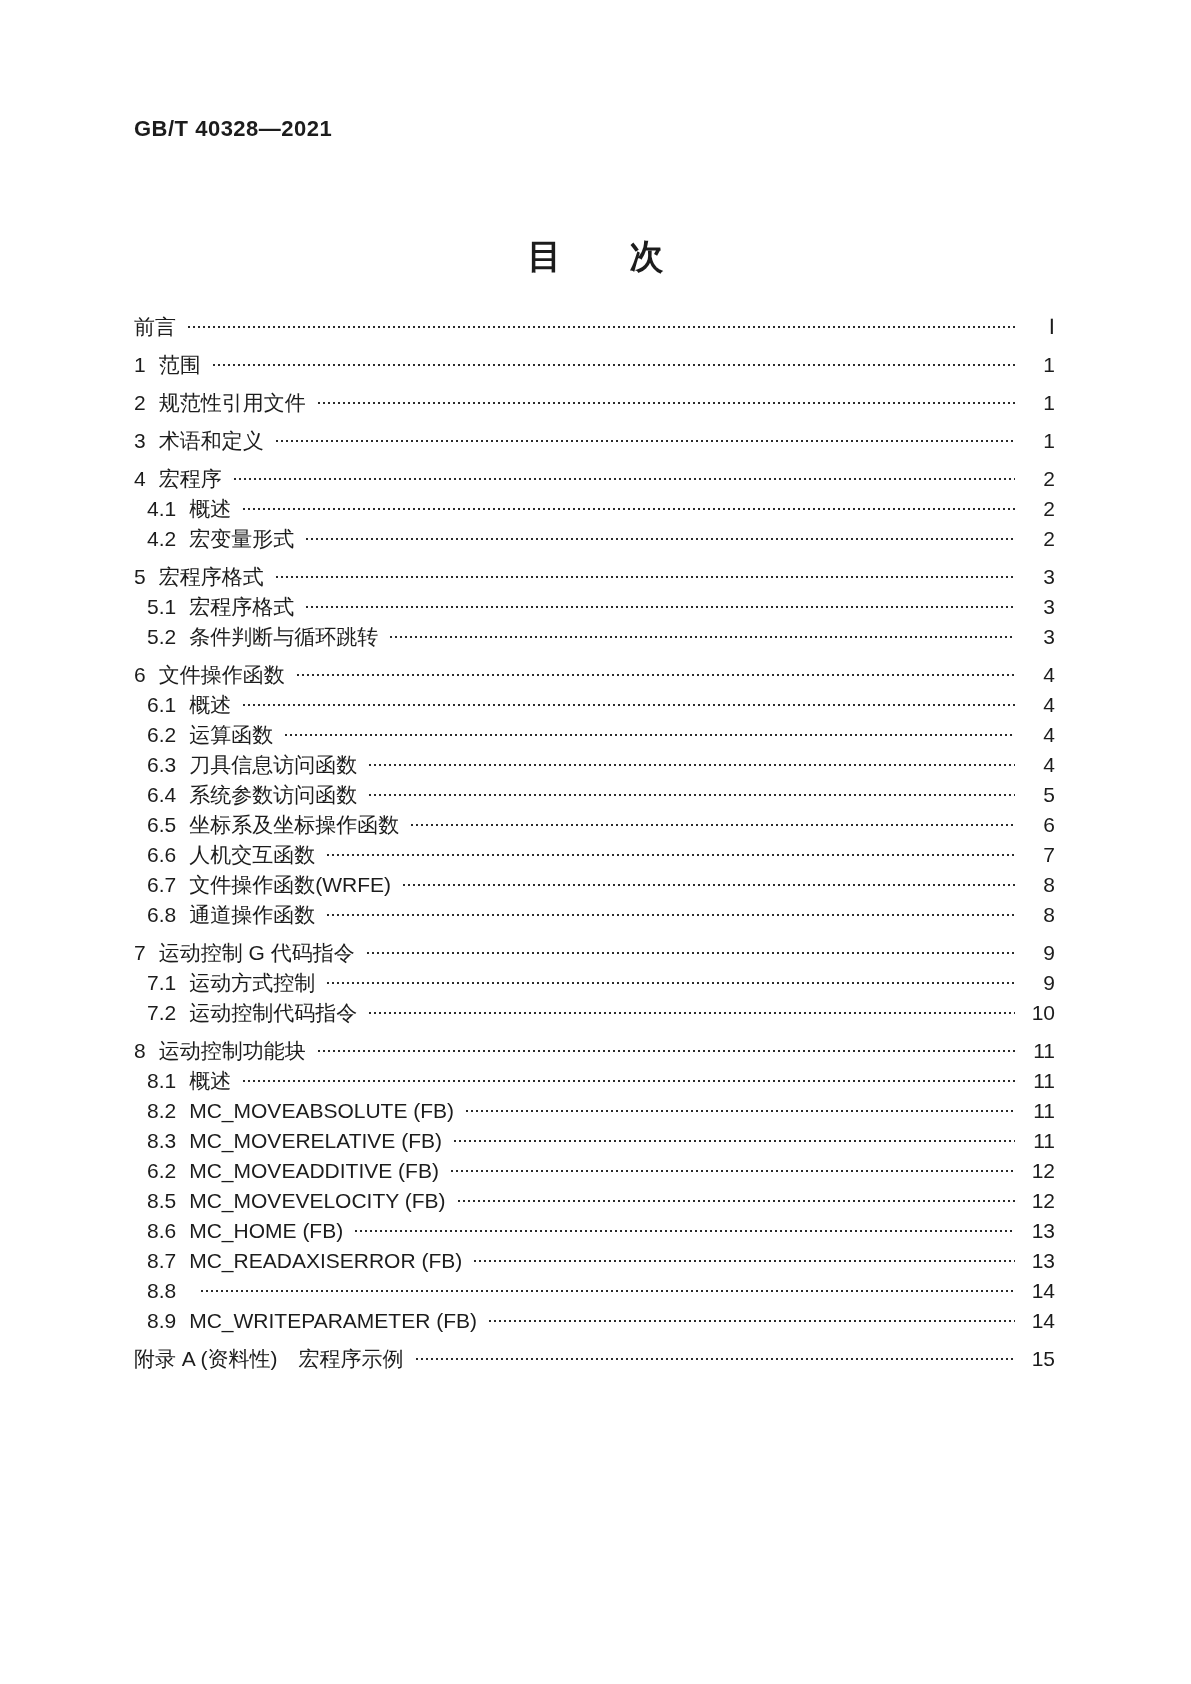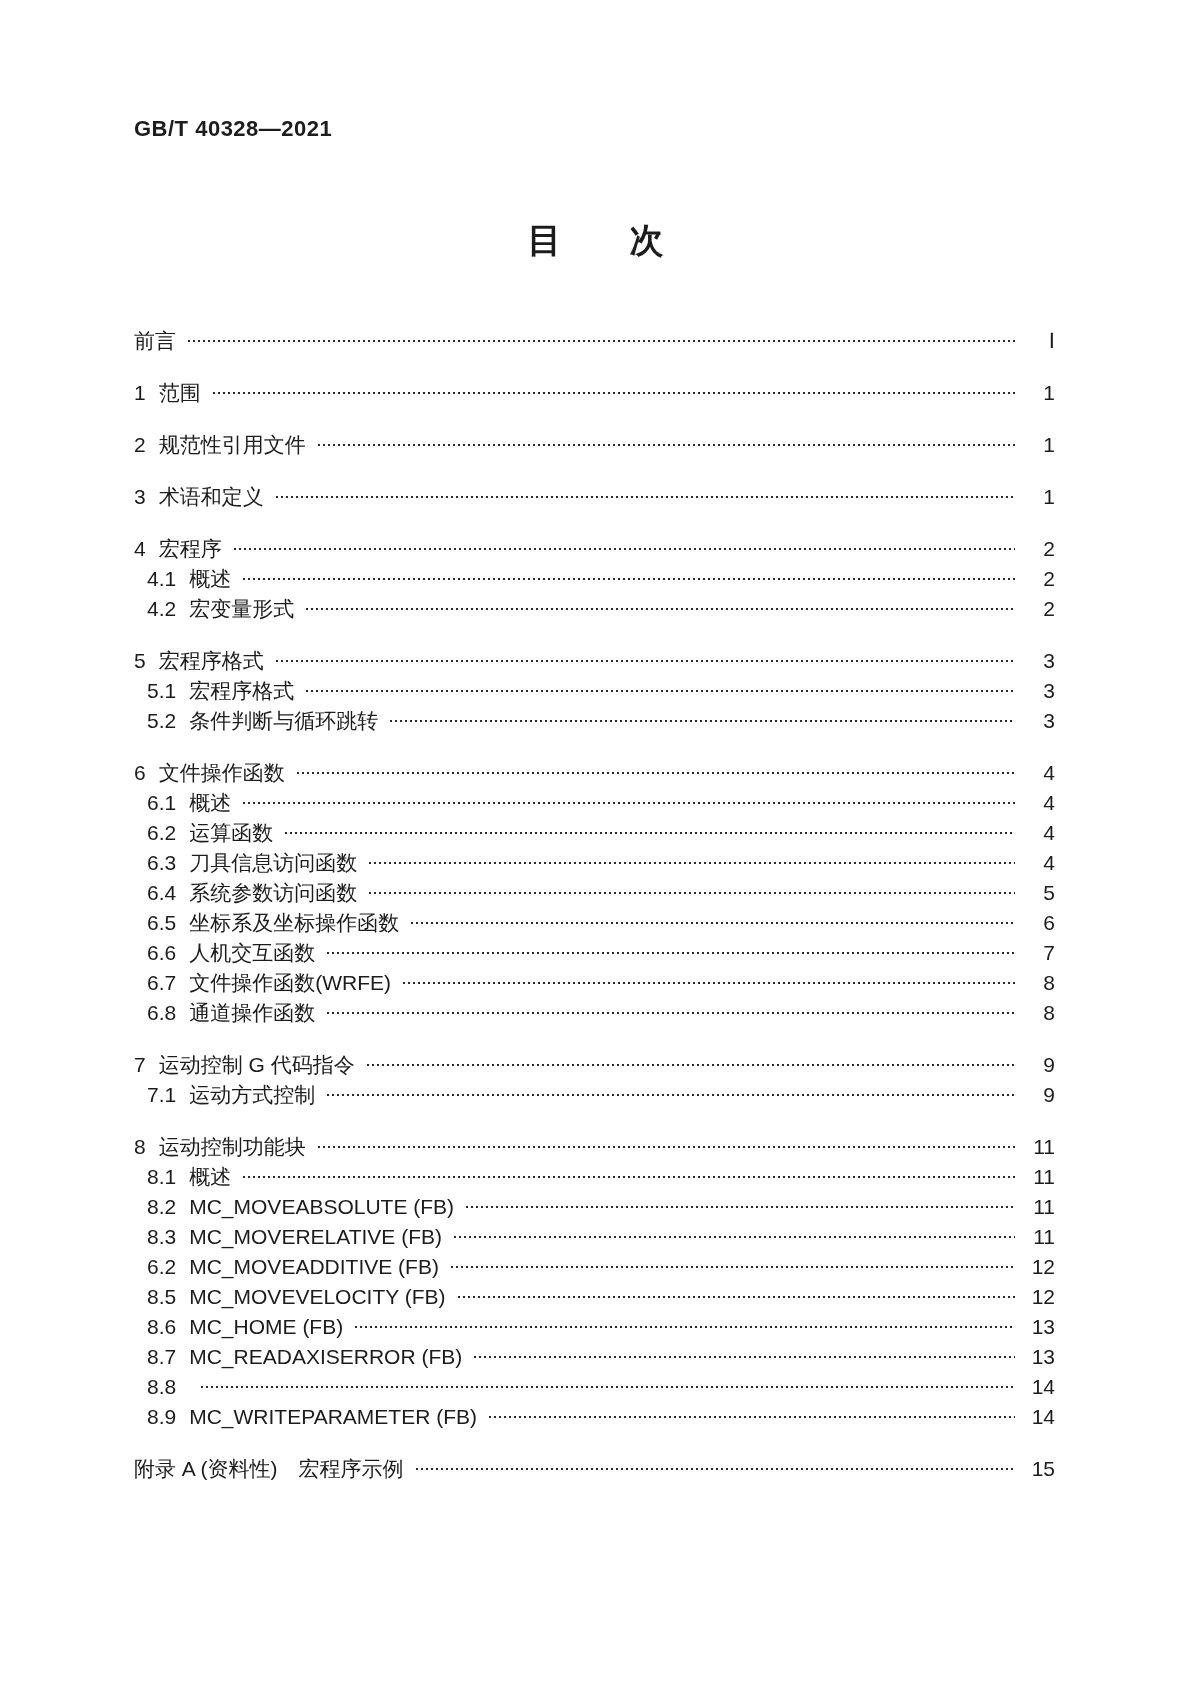--- a/index.html
+++ b/index.html
@@ -23,40 +23,40 @@
     font-size: 22px;
     font-weight: bold;
     letter-spacing: 0.5px;
     white-space: pre;
   }
   .toc-title {
     position: absolute;
     top: 218px;
     left: 0;
     right: 0;
-    margin: 0;
+    margin: 16px;
     text-align: center;
     font-size: 34px;
     font-weight: bold;
     white-space: pre;
   }
   .toc {
     position: absolute;
     top: 304px;
     left: 134px;
     width: 921px; 
   }
   .toc-row {
     display: flex;
     align-items: center;
     height: 30px;
     font-size: 21px;
     line-height: 30px;
   }
-  .toc-row.level-0 { margin-top: 22px; }
+  .toc-row.level-0 { margin-top: 8px; }
   .toc-row.level-1 { padding-left: 13px; }
   .toc-num {
     margin-right: 13px;
     white-space: pre;
   }
   .toc-label {
     white-space: pre;
   }
   .toc-leader {
     flex: 1 1 auto;
@@ -203,20 +203,26 @@
     <span class="toc-label">运动控制 G 代码指令</span>
     <span class="toc-leader"></span>
     <span class="toc-page">9</span>
   </div>
       <div class="toc-row level-1">
     <span class="toc-num">7.1</span>
     <span class="toc-label">运动方式控制</span>
     <span class="toc-leader"></span>
     <span class="toc-page">9</span>
   </div>
+      <div class="toc-row level-1">
+    <span class="toc-num">7.2</span>
+    <span class="toc-label">运动控制代码指令</span>
+    <span class="toc-leader"></span>
+    <span class="toc-page">10</span>
+  </div>
       <div class="toc-row level-0">
     <span class="toc-num">8</span>
     <span class="toc-label">运动控制功能块</span>
     <span class="toc-leader"></span>
     <span class="toc-page">11</span>
   </div>
       <div class="toc-row level-1">
     <span class="toc-num">8.1</span>
     <span class="toc-label">概述</span>
     <span class="toc-leader"></span>

